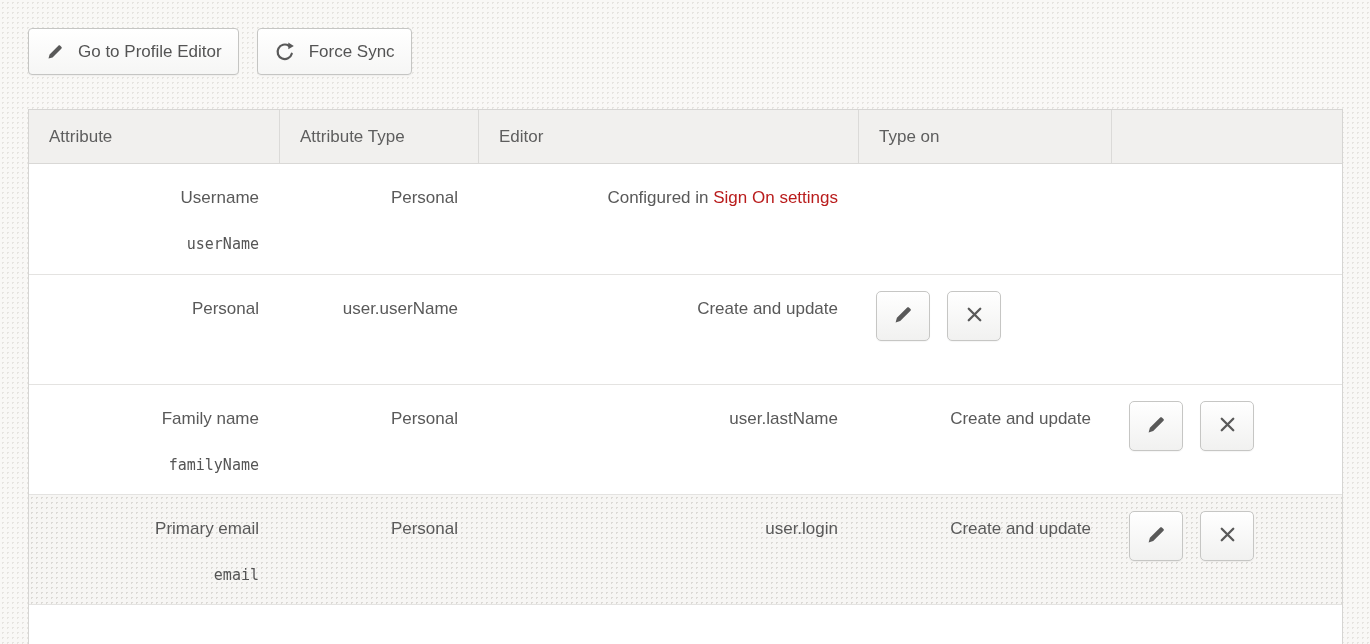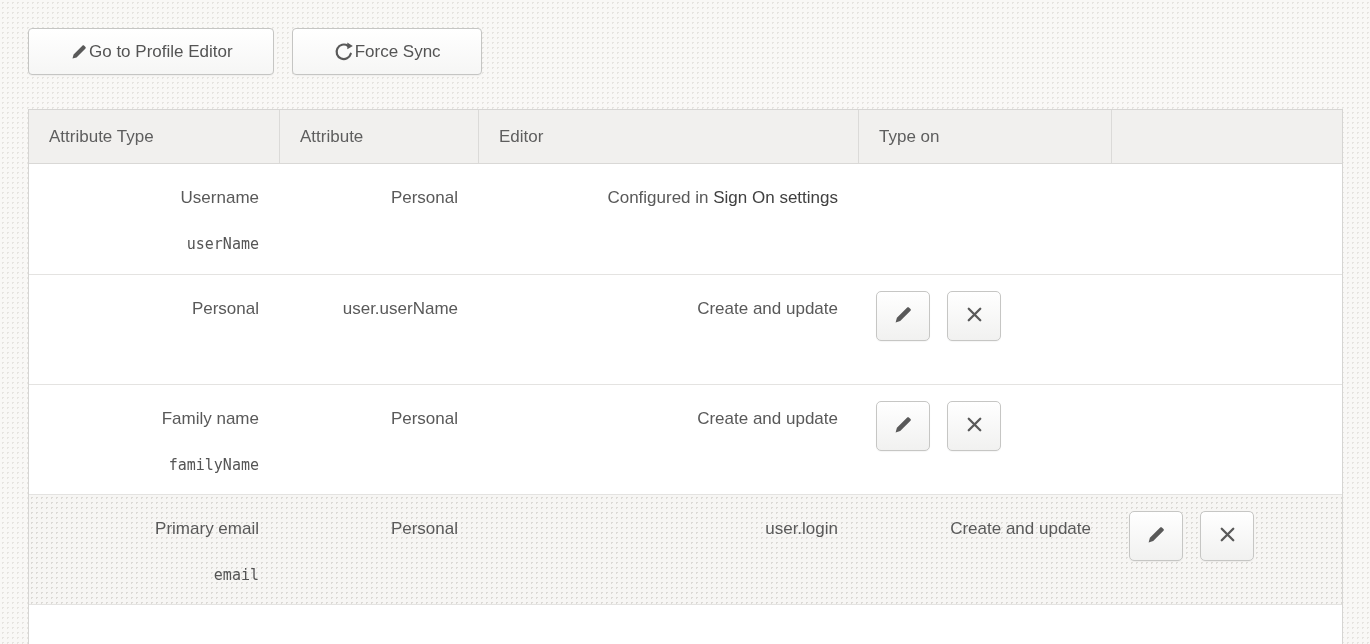--- a/index.html
+++ b/index.html
@@ -9,22 +9,22 @@
     background-color:#f9f8f6;
     background-image: radial-gradient(circle, #e6e4e0 1px, rgba(0,0,0,0) 1px);
     background-size:5px 5px;
     color:#595959;
   }
   .page { padding:28px 0 0 28px; }
 
   
   .toolbar { display:flex; gap:18px; margin-bottom:34px; }
   .tool-btn {
-    display:inline-flex; align-items:center; 
-    height:47px; padding:0 40px;
+    display:inline-flex; align-items:center; gap:13px;
+    height:47px; padding:0 16px;
     background:linear-gradient(#ffffff,#f6f6f5);
     border:1px solid #c5c5c3; border-radius:4px;
     font-family:"Liberation Sans", sans-serif;
     font-size:17px; color:#545454; cursor:pointer;
     box-shadow:0 1px 1px rgba(0,0,0,0.04);
   }
   .tool-btn .ic { display:inline-flex; }
 
   
   .attr-table {
@@ -51,21 +51,21 @@
     background-color:#f7f6f4;
     background-image: radial-gradient(circle, #dcdad6 1px, rgba(0,0,0,0) 1px);
     background-size:5px 5px;
   }
   .td { padding:24px 20px 20px 20px; font-size:17px; color:#595959;text-align:right; }
   .attr-label { font-size:17px; color:#595959; }
   .attr-var {
     margin-top:27px; font-family:"DejaVu Sans Mono","Liberation Mono",monospace;
     font-size:15px; color:#555555;
   }
-  a.cell-link { color:#404040; text-decoration:none; cursor:pointer; }
+  a.cell-link { color:#b91c1c; text-decoration:none; cursor:pointer; }
 
   .td.actions { padding:16px 0 0 18px; display:flex; gap:17px; align-items:flex-start; }
   .icon-btn {
     width:54px; height:50px; flex:0 0 auto;
     display:inline-flex; align-items:center; justify-content:center;
     background:linear-gradient(#ffffff,#f1f1f0);
     border:1px solid #c6c6c4; border-radius:5px; cursor:pointer;
     box-shadow:0 1px 1px rgba(0,0,0,0.04);
   }
   .partial-row { height:40px; background:#ffffff; border-top:1px solid #e4e3e1; }
@@ -91,22 +91,22 @@
           <path fill="#595959" d="M15.6 1.7 L21.6 5.4 L15.6 9.1 z"></path>
         </svg>
       </span>
       <span>Force Sync</span>
     </button>
   </div>
 
   <div class="attr-table">
 
     <div class="thead">
+      <div class="th">Attribute</div>
       <div class="th">Attribute Type</div>
-      <div class="th">Attribute</div>
       <div class="th">Editor</div>
       <div class="th">Type on</div>
       <div class="th"></div>
     </div>
 
     <div class="trow">
       <div class="td">
         <div class="attr-label">Username</div>
         <div class="attr-var">userName</div>
       </div>
@@ -139,20 +139,21 @@
         </button>
       </div>
     </div>
 
     <div class="trow">
       <div class="td">
         <div class="attr-label">Family name</div>
         <div class="attr-var">familyName</div>
       </div>
       <div class="td">Personal</div>
+      <div class="td">user.lastName</div>
       <div class="td">Create and update</div>
       <div class="td actions">
         <button class="icon-btn">
           <span>
             <svg width="24" height="24" viewBox="0 0 24 24">
                 <path fill="#595959" d="M4.6 19.4l1.3-4.6 10.3-10.3c.5-.5 1.2-.5 1.7 0l1.6 1.6c.5.5.5 1.2 0 1.7L9.2 18.1l-4.6 1.3z"></path>
               </svg>
           </span>
         </button>
         <button class="icon-btn">

